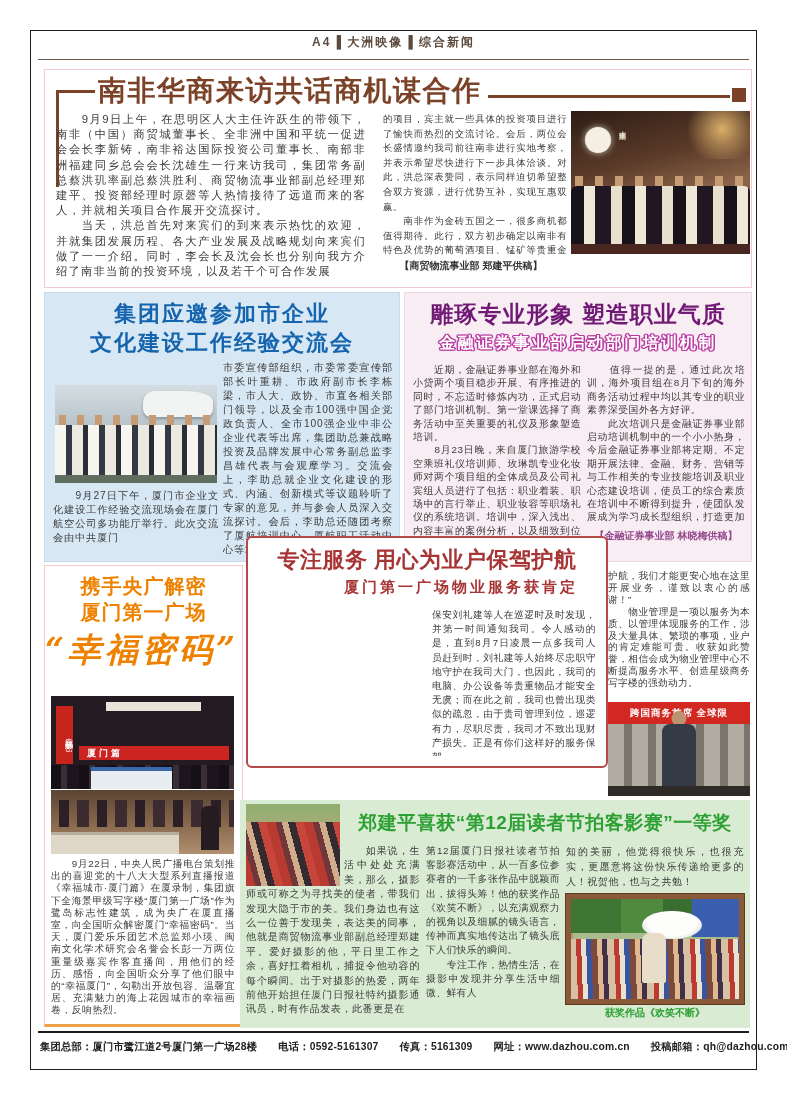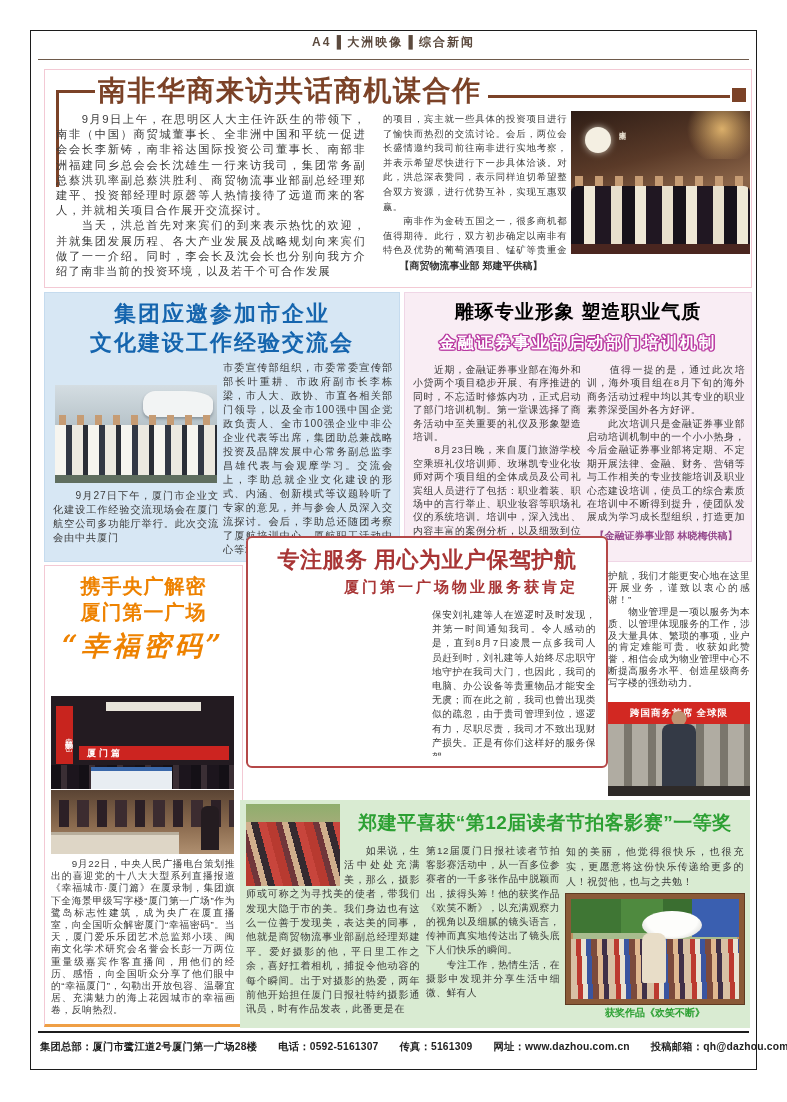--- a/index.html
+++ b/index.html
@@ -35,30 +35,30 @@
   .a2-h{position:absolute;left:0;top:6px;width:100%;text-align:center;font-size:22px;line-height:29px;font-weight:900;color:#1565ae;letter-spacing:2px;}
   .a2-photo{left:10px;top:92px;width:162px;height:98px;background:linear-gradient(180deg,#d4dde2 0%,#b8c4ca 40%,#8a9a9a 100%);}
   .p2-plane{position:absolute;right:4px;top:6px;width:70px;height:26px;background:#f2f4f4;border-radius:12px 40% 8px 8px;box-shadow:0 2px 3px rgba(60,70,80,.4);}
   .p2-heads{position:absolute;left:0;right:0;bottom:58px;height:10px;background:repeating-linear-gradient(90deg,transparent 0 4px,#c69c74 4px 11px,transparent 11px 18px);}
   .p2-people{position:absolute;left:0;right:0;bottom:8px;height:50px;background:repeating-linear-gradient(90deg,#f6f5ef 0 11px,#323844 11px 17px,#ece9e0 17px 28px,#2a2e36 28px 33px);}
   .p2-ground{position:absolute;left:0;right:0;bottom:0;height:8px;background:#5f6e5f;}
   .a2-col1{left:8px;top:196px;width:166px;height:64px;font-size:10.2px;line-height:14px;letter-spacing:0.8px;}
   .a2-col2{left:178px;top:68px;width:170px;height:194px;font-size:10.2px;line-height:14px;letter-spacing:0.8px;}
   
   .sec2r{position:absolute;left:404px;top:292px;width:346px;height:268px;background:#f9edf4;border:1px solid #f0d6e6;}
-  .a3-h{position:absolute;left:0;top:6px;width:100%;text-align:center;font-size:19px;font-weight:900;color:#000000;letter-spacing:1px;}
+  .a3-h{position:absolute;left:0;top:6px;width:100%;text-align:center;font-size:23px;font-weight:900;color:#701a75;letter-spacing:1px;}
   .a3-sub{position:absolute;left:0;top:40px;width:100%;text-align:center;font-size:16px;font-weight:900;letter-spacing:2.5px;color:#ffffff;
           text-shadow:-1px -1px 0 #b93aa1,1px -1px 0 #b93aa1,-1px 1px 0 #b93aa1,1px 1px 0 #b93aa1,0 -1.4px 0 #b93aa1,0 1.4px 0 #b93aa1,-1.4px 0 0 #b93aa1,1.4px 0 0 #b93aa1;}
   .a3-col1{left:8px;top:70px;width:168px;height:194px;font-size:9.9px;line-height:13.4px;letter-spacing:0.5px;}
   .a3-col2{left:182px;top:70px;width:158px;height:162px;font-size:9.9px;line-height:13.4px;letter-spacing:0.5px;}
   .a3-byline{position:absolute;left:182px;top:236px;width:158px;text-align:center;font-size:10px;font-weight:bold;color:#94488c;}
   
   .sec3l{position:absolute;left:44px;top:565px;width:197px;height:458px;background:#fff;border:1px solid #f3c9d4;border-bottom:3px solid #ef9f45;}
   .a4-h{position:absolute;left:0;top:7px;width:100%;text-align:center;font-size:20px;line-height:26px;font-weight:900;color:#ee8200;letter-spacing:1px;}
-  .a4-h3{position:absolute;left:0;top:62px;width:100%;text-align:center;font-size:27px;font-weight:bold;font-style:italic;
+  .a4-h3{position:absolute;left:0;top:62px;width:100%;font-size:33px;font-weight:bold;font-style:italic;
          font-family:"DejaVu Serif","Liberation Serif",serif;color:#ee8200;letter-spacing:4px;}
   .a4-photo1{left:6px;top:130px;width:183px;height:93px;background:#231b21;}
   .p3a-sign{position:absolute;left:30%;top:6px;width:52%;height:9px;background:#e8e4da;}
   .p3a-bv{position:absolute;left:5px;top:10px;width:17px;height:62%;background:#c8241e;color:#fff;font-size:8px;
           writing-mode:vertical-rl;letter-spacing:2px;text-align:center;}
   .p3a-bh{position:absolute;left:28px;right:5px;top:54%;height:14px;background:#cc2420;color:#fff;font-size:9px;font-weight:bold;
           line-height:14px;padding-left:8px;letter-spacing:3px;}
   .p3a-crowd{position:absolute;left:0;right:0;bottom:0;height:26%;background:repeating-linear-gradient(90deg,#141016 0 10px,#3a2e34 10px 16px,#1c151d 16px 28px);}
   .p3a-booth{position:absolute;left:22%;bottom:0;width:44%;height:19%;background:#e8edf2;border-top:4px solid #3a68aa;}
   .a4-photo2{left:6px;top:224px;width:183px;height:64px;background:linear-gradient(180deg,#5a4434 0%,#8a6a4e 55%,#b09070 100%);}

